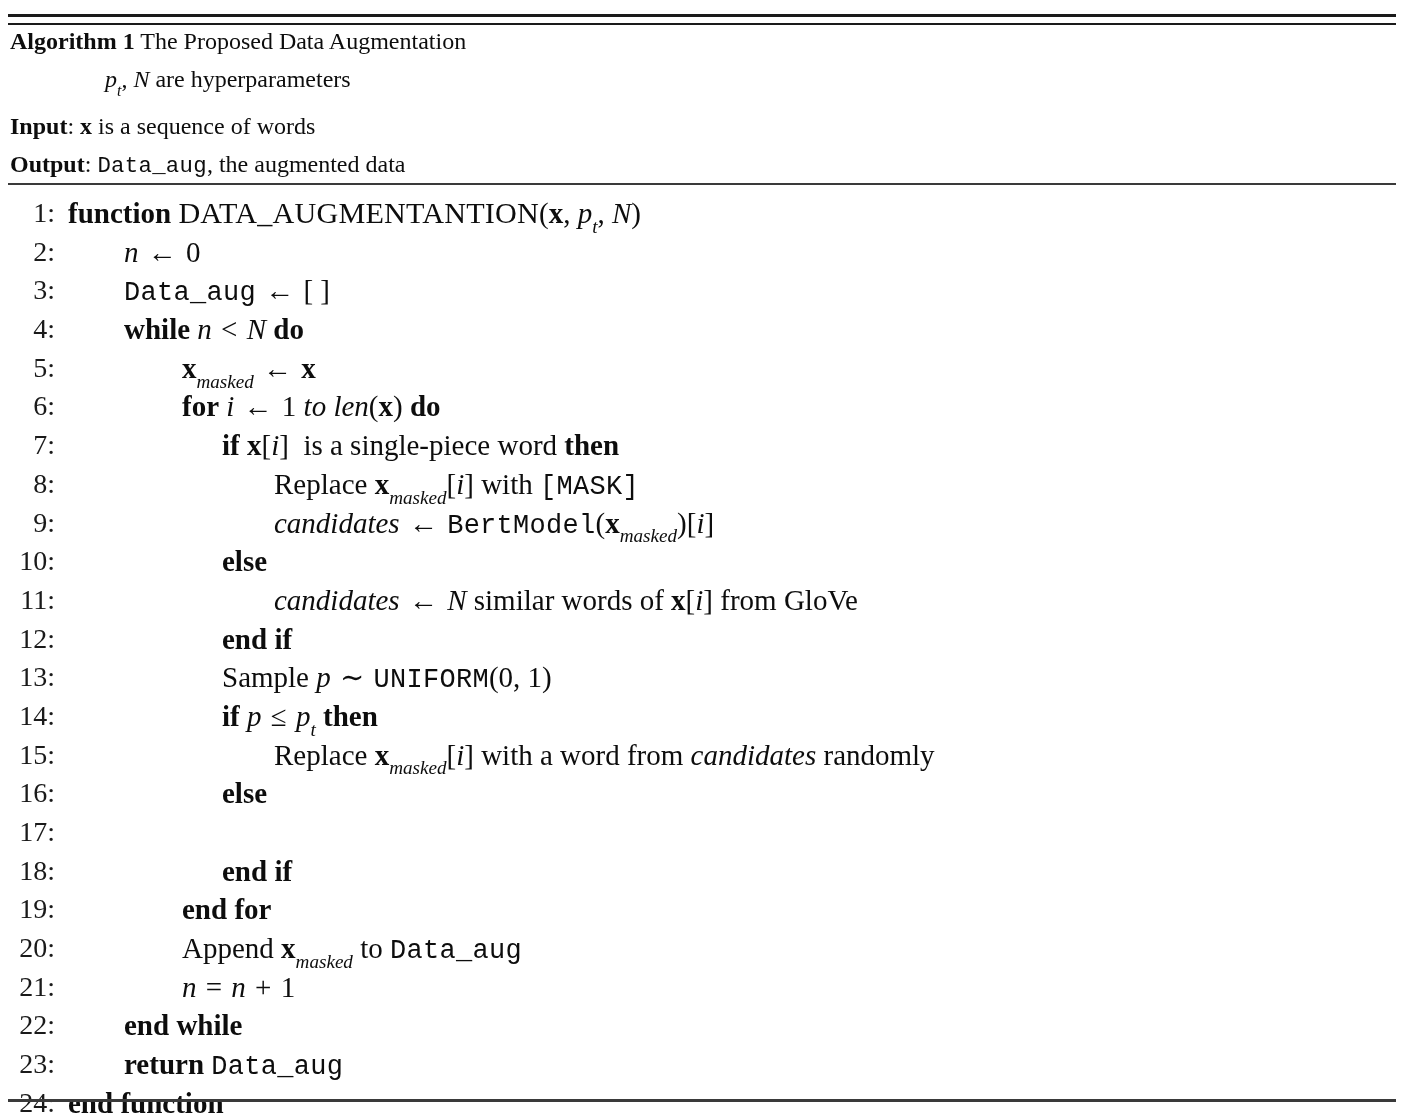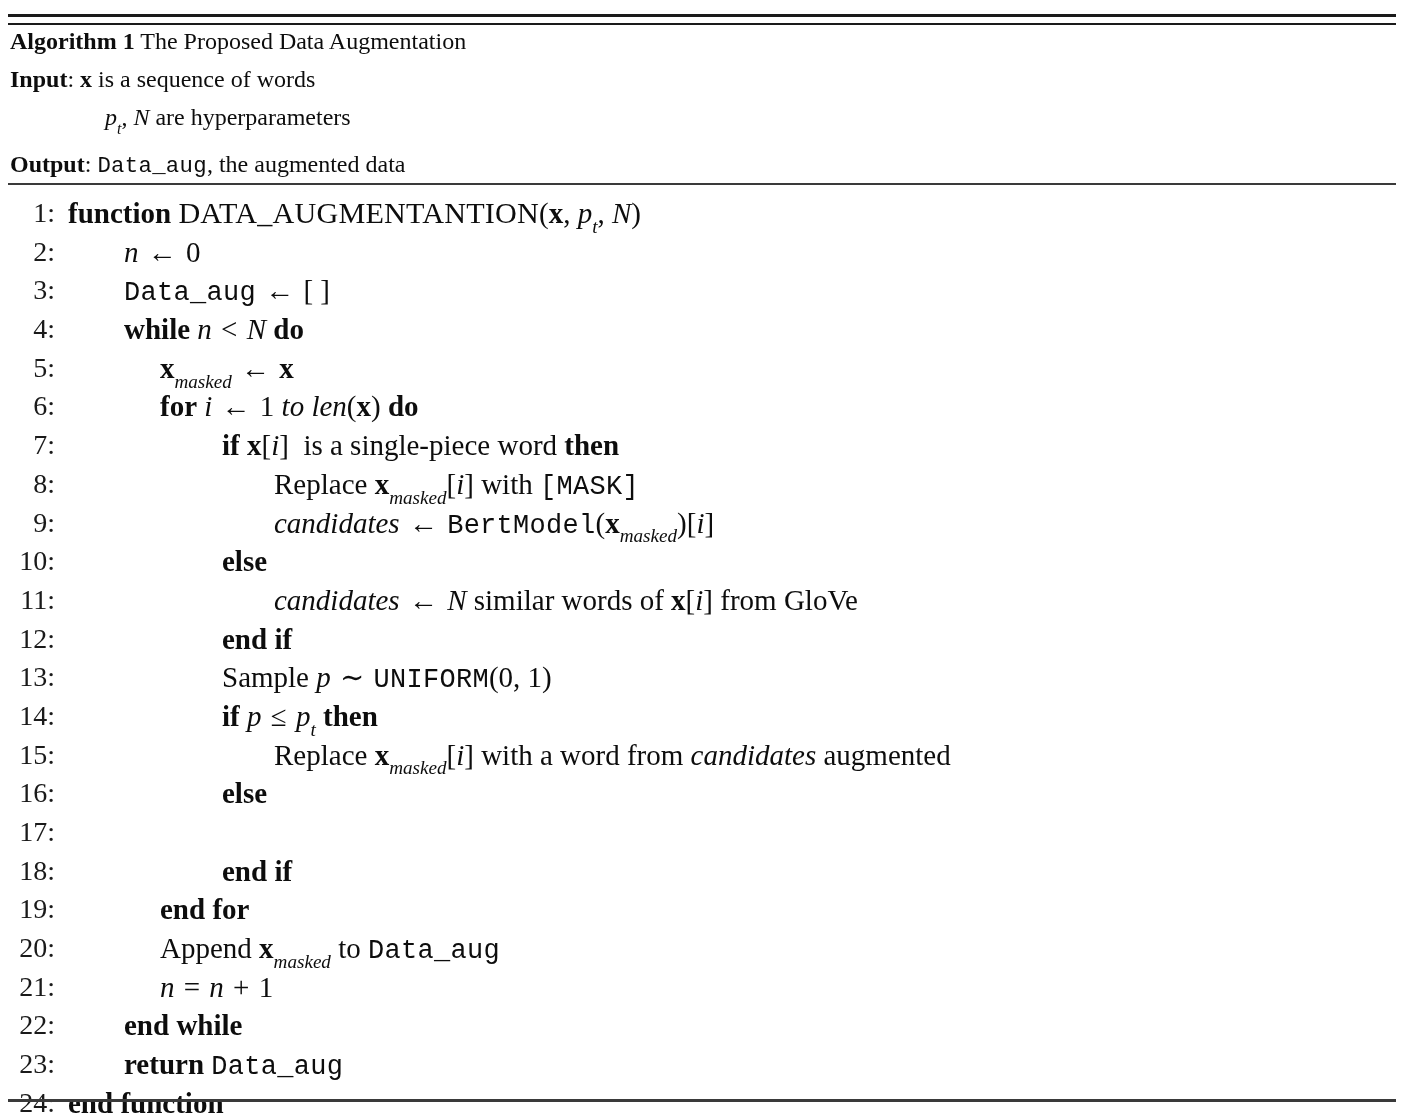--- a/index.html
+++ b/index.html
@@ -86,21 +86,21 @@
     color: #1a1a1a;
   }
   .code {
     position: absolute;
     top: 0;
     font-size: 29px;
     line-height: 34px;
   }
   .ind0 { left: 68px; }
   .ind1 { left: 124px; }
-  .ind2 { left: 160px; }
+  .ind2 { left: 182px; }
   .ind3 { left: 222px; }
   .ind4 { left: 274px; }
 
   
   b, .kw {
     font-weight: bold;
   }
   .math {
     font-style: italic;
     font-family: "Liberation Serif", "DejaVu Serif", serif;
@@ -136,23 +136,23 @@
 </head>
 <body>
 
 <div class="algorithm">
 
   <div class="rule-top"></div>
 
   <div class="header">
     <div class="hdr-line"><b>Algorithm 1</b> <span>The Proposed Data Augmentation</span></div>
 
+    <div class="hdr-line indented"><span class="math">p</span><span class="sub">t</span><span>,</span> <span class="math">N</span><span> are hyperparameters</span></div>
+
     <div class="hdr-line"><b>Input</b><span>: </span><span class="mathup">x</span><span> is a sequence of words</span></div>
-
-    <div class="hdr-line indented"><span class="math">p</span><span class="sub">t</span><span>,</span> <span class="math">N</span><span> are hyperparameters</span></div>
 
     <div class="hdr-line"><b>Output</b><span>: </span><span class="tt">Data_aug</span><span>, the augmented data</span></div>
   </div>
 
   <div class="rule-mid"></div>
 
   <div class="lines">
 
     <div class="line">
       <span class="lineno">1:</span>
@@ -219,21 +219,21 @@
       <span class="code ind3"><span>Sample</span> <span class="math">p</span> <span class="op">∼</span> <span class="tt">UNIFORM</span><span>(0, 1)</span></span>
     </div>
 
     <div class="line">
       <span class="lineno">14:</span>
       <span class="code ind3"><b class="kw">if</b> <span class="math">p</span> <span class="op">≤</span> <span class="math">p</span><span class="sub">t</span> <b class="kw">then</b></span>
     </div>
 
     <div class="line">
       <span class="lineno">15:</span>
-      <span class="code ind4"><span>Replace</span> <span class="mathup">x</span><span class="sub">masked</span><span>[</span><span class="math">i</span><span>]</span> <span>with a word from</span> <span class="math">candidates</span> <span>augmented</span></span>
+      <span class="code ind4"><span>Replace</span> <span class="mathup">x</span><span class="sub">masked</span><span>[</span><span class="math">i</span><span>]</span> <span>with a word from</span> <span class="math">candidates</span> <span>randomly</span></span>
     </div>
 
     <div class="line">
       <span class="lineno">16:</span>
       <span class="code ind3"><b class="kw">else</b></span>
     </div>
 
     <div class="line">
       <span class="lineno">17:</span>
     </div>

